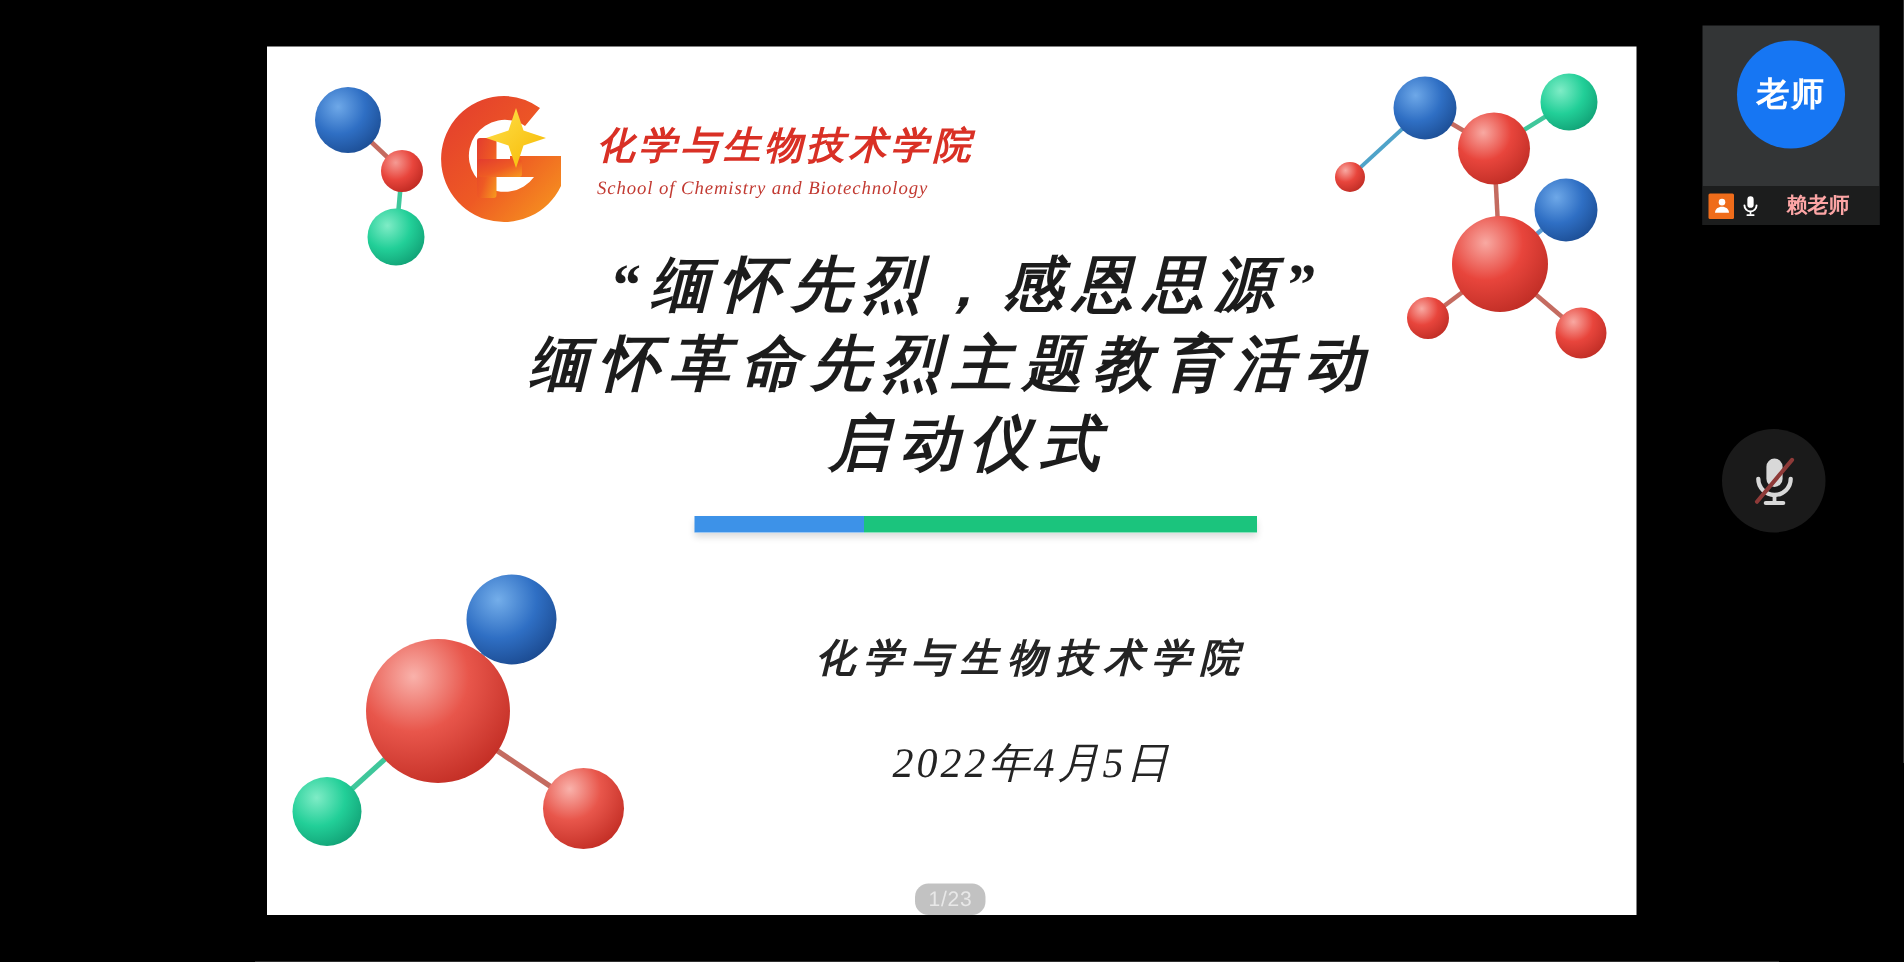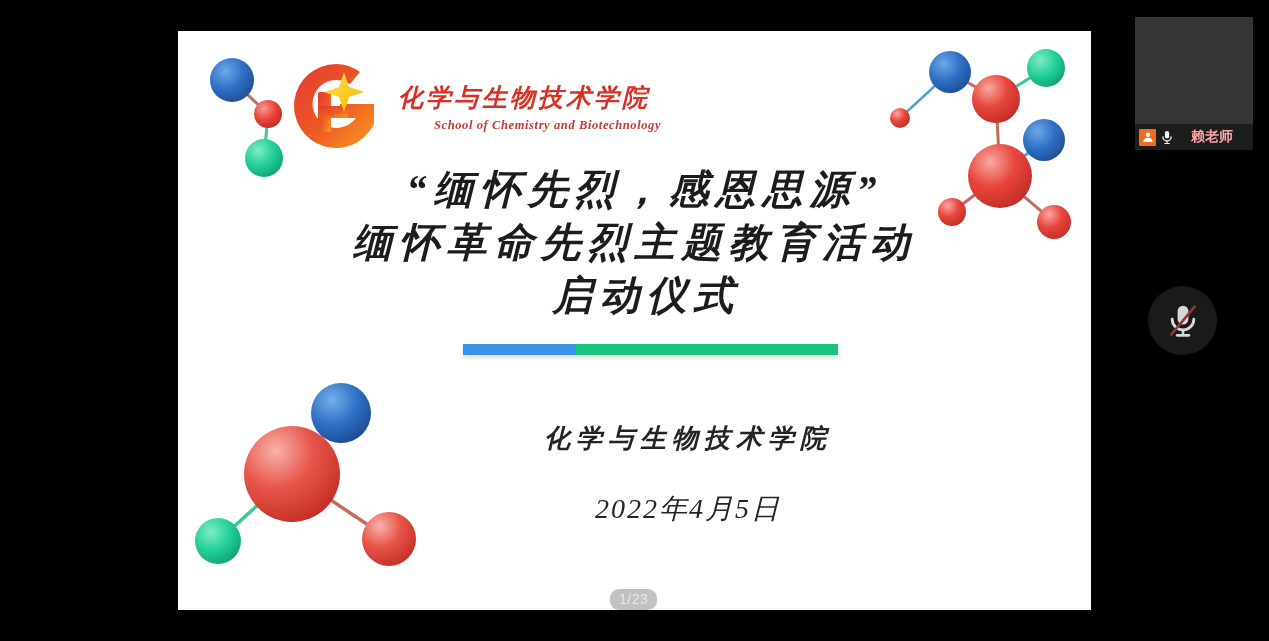--- a/index.html
+++ b/index.html
@@ -72,26 +72,25 @@
     letter-spacing: 3px;
     color: #d93025;
     line-height: 1.25;
     white-space: nowrap;
   }
 
   .school-name-en {
     font-family: "Liberation Serif", serif;
     font-size: 12.5px;
     font-style: italic;
-    font-weight: bold;
+    font-weight: normal;
     letter-spacing: 0.6px;
     color: #c23a32;
     margin-top: 4px;
     white-space: nowrap;
-    margin-left: 36px;
   }
 
   
   .title-block {
     position: absolute;
     left: 0;
     top: 135px;
     width: 913px;
     text-align: center;
     color: #1c1c1c;
@@ -401,20 +400,23 @@
     <div class="footer-block">
       <div class="footer-org">化学与生物技术学院</div>
       <div class="footer-date">2022年4月5日</div>
     </div>
 
     <div class="page-pill">1/23</div>
 
   </div>
 
   <div id="participant-tile">
+    <div class="avatar-circle">
+      <span class="avatar-initials">老师</span>
+    </div>
     <div class="tile-footer">
       <span class="host-badge">
         <svg viewBox="0 0 16 16" width="12" height="12" aria-hidden="true">
           <circle cx="8" cy="5" r="2.9" fill="#ffffff"></circle>
           <path d="M1.8 14.5c0-3.4 2.8-5.4 6.2-5.4s6.2 2 6.2 5.4z" fill="#ffffff"></path>
         </svg>
       </span>
       <span class="mic-small">
         <svg viewBox="0 0 16 20" width="12" height="15" aria-hidden="true">
           <rect x="5.2" y="1.2" width="5.6" height="10.2" rx="2.8" fill="#ffffff"></rect>

